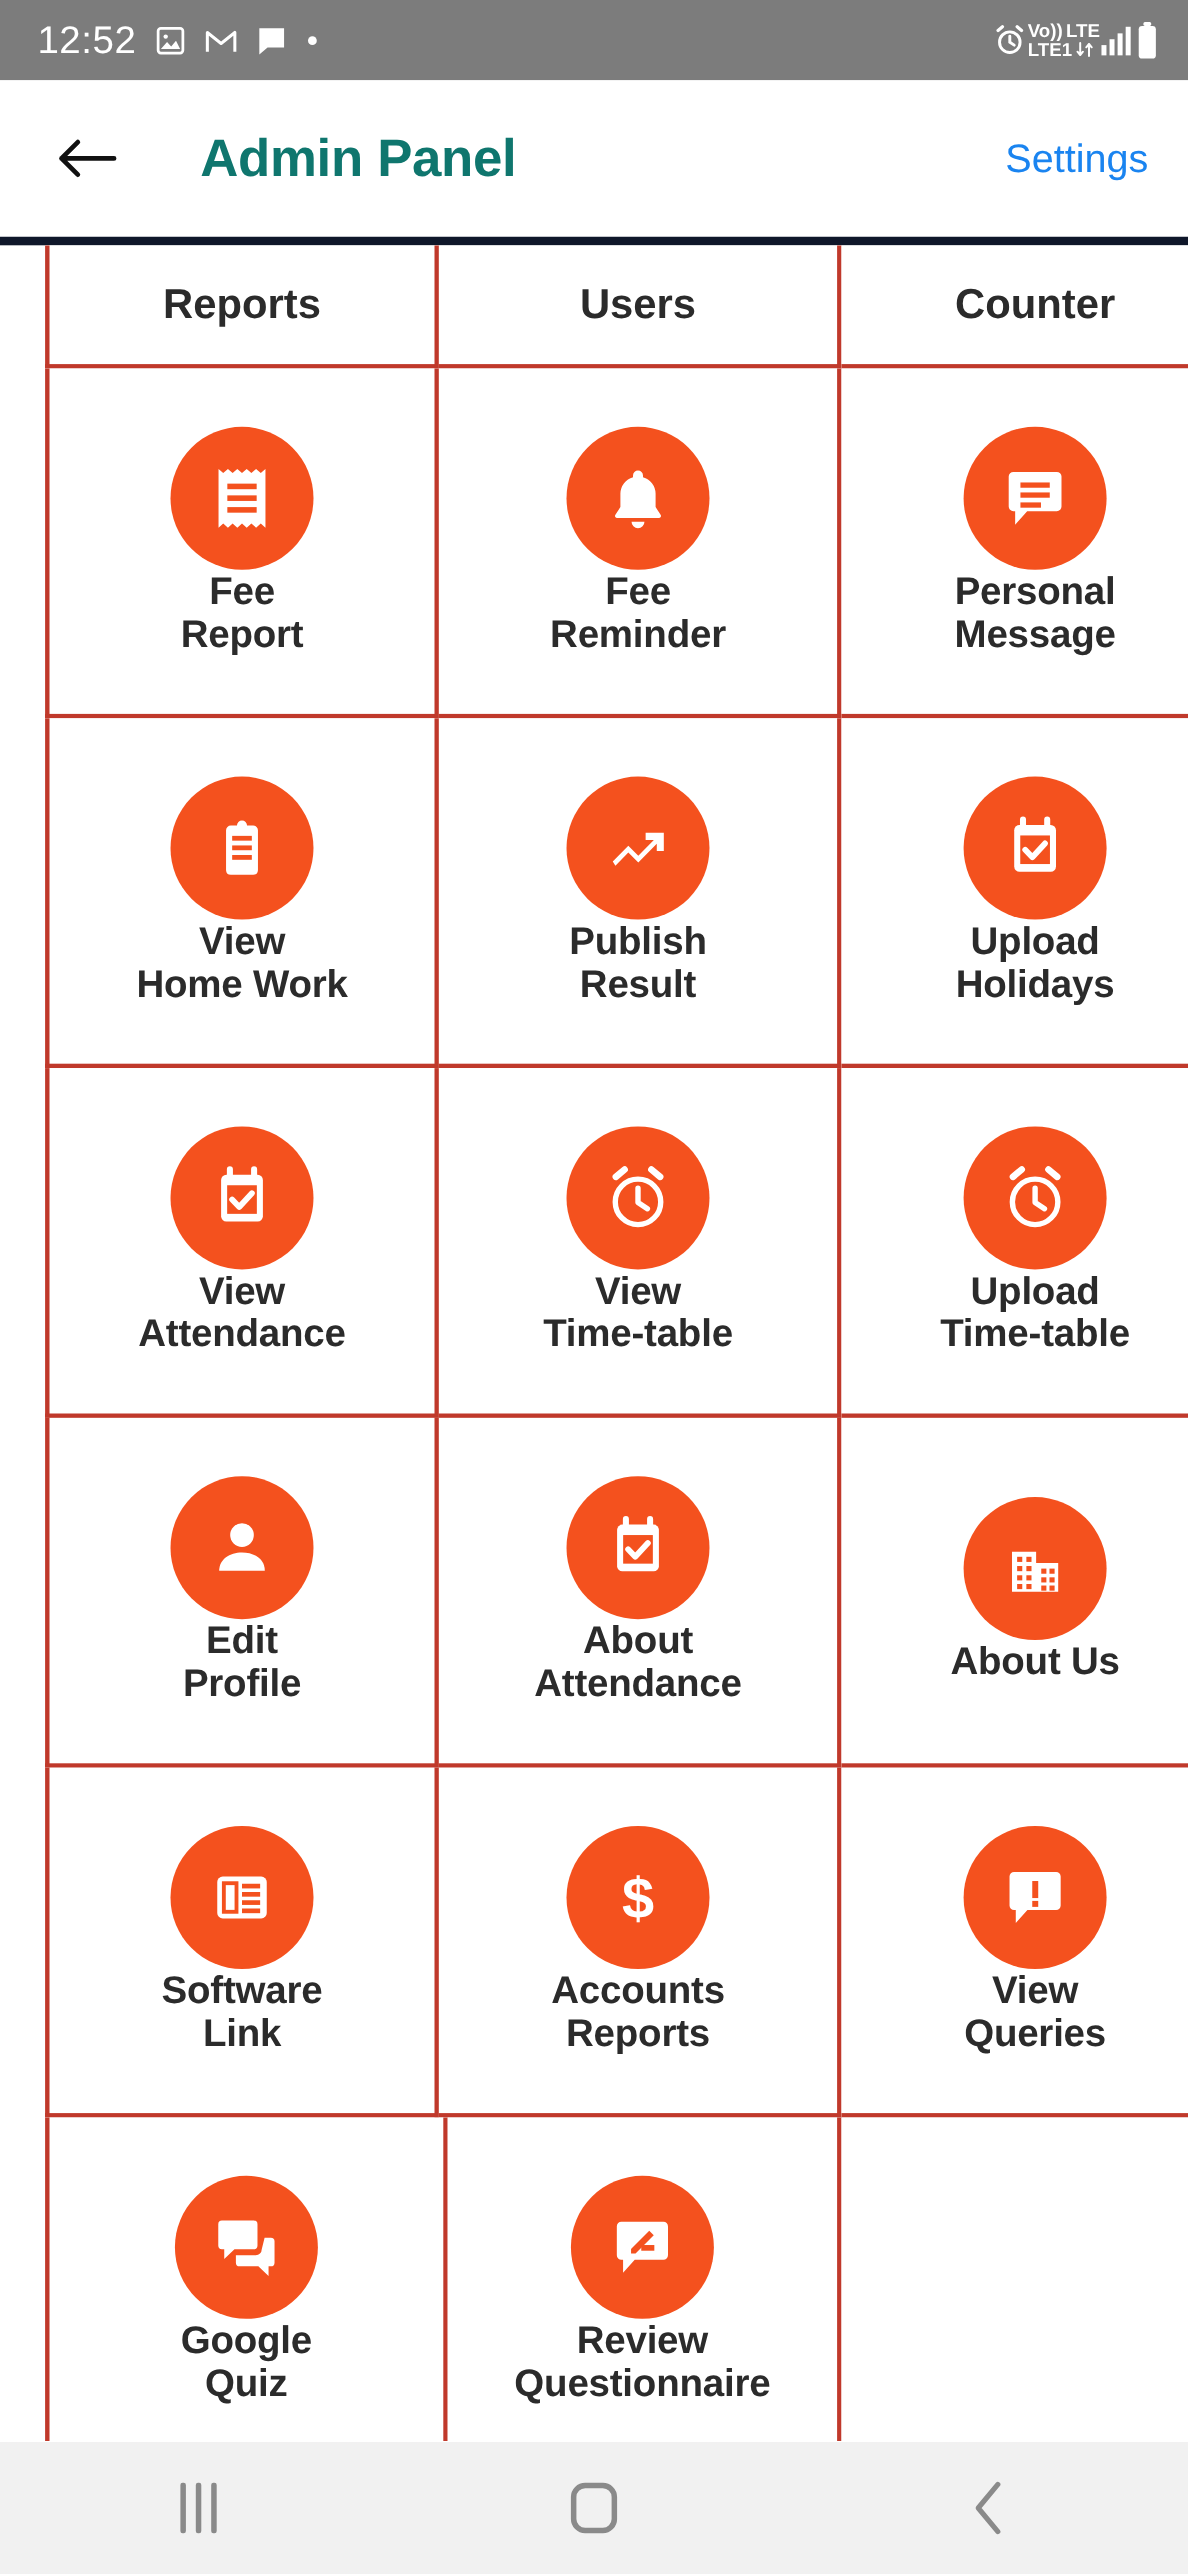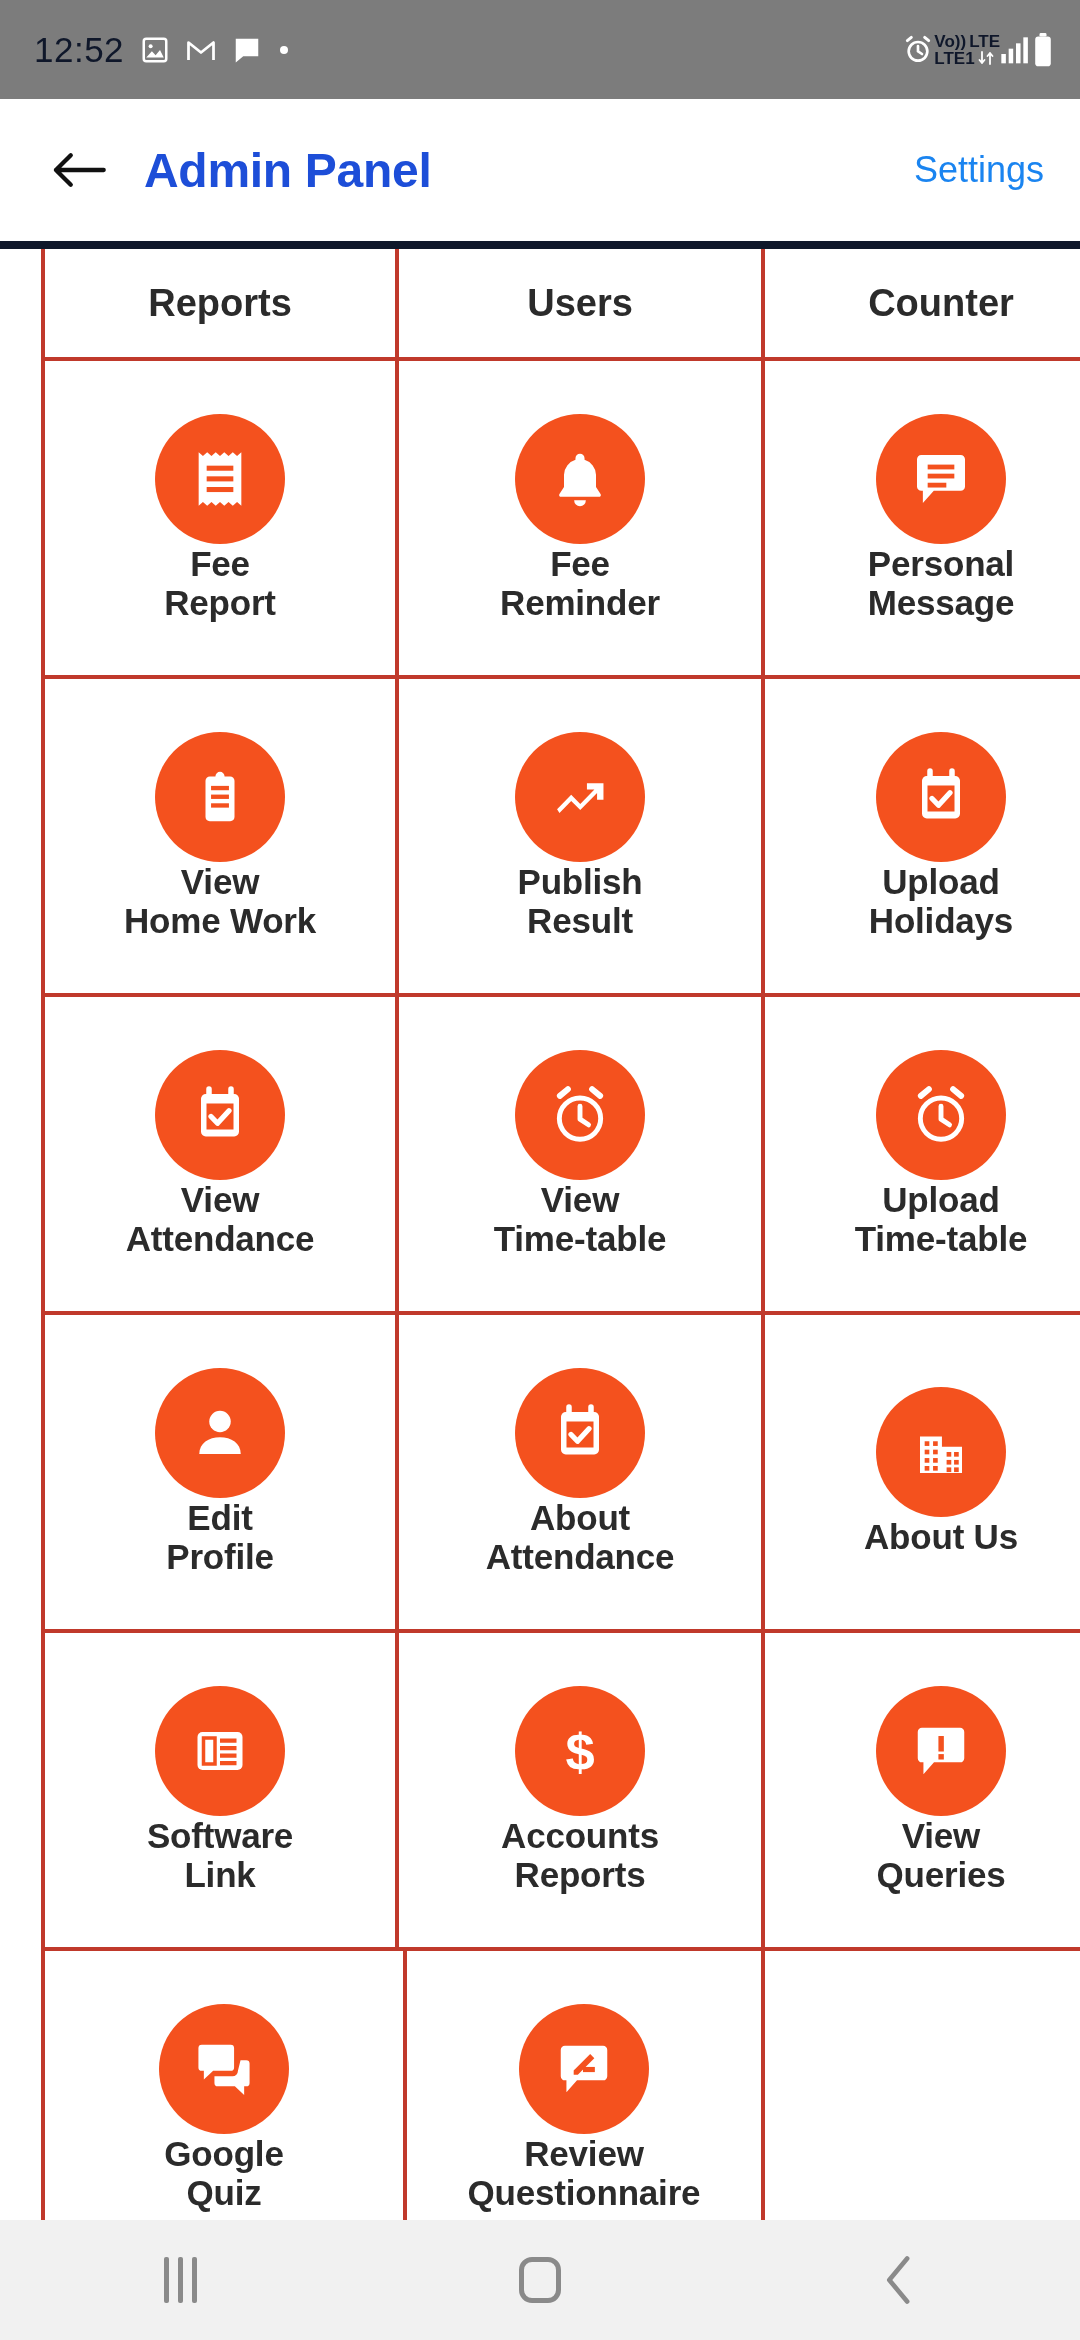--- a/index.html
+++ b/index.html
@@ -6,25 +6,25 @@
   html,body { width:1080px; height:2340px; }
   body {
     font-family:"Liberation Sans", sans-serif;
     background:#ffffff;
     overflow:hidden;
     position:relative;
   }
 
   
   #status-bar {
-    height:99px; width:1080px;
+    height:73px; width:1080px;
     background:#7c7c7c;
     display:flex; align-items:center;
     padding:0 26px 0 34px;
-    color:#0f172a;
+    color:#ffffff;
     text-align:center;
   }
   .sb-left { display:flex; align-items:center; gap:16px; flex:1; }
   .sb-time { font-size:35px; font-weight:400; letter-spacing:0.5px; line-height:1; }
   .sb-right { display:flex; align-items:center; }
   .sb-icon { display:flex; align-items:center; justify-content:center; }
   .volte-block { display:flex; flex-direction:column; line-height:1.0; font-size:17px; font-weight:700; }
   .volte-row { display:flex; align-items:center; gap:3px; }
 
   
@@ -34,22 +34,22 @@
     display:flex; align-items:center;
     padding:0 26px 0 46px;
     position:relative;
   }
   #back-button {
     width:66px; height:66px;
     display:flex; align-items:center; justify-content:center;
     cursor:pointer;
   }
   #app-title {
-    font-size:48px; font-weight:700; color:#1d4ed8;
-    margin-left:32px; letter-spacing:-0.3px;text-align:center;
+    font-size:48px; font-weight:700; color:#0f766e;
+    margin-left:70px; letter-spacing:-0.3px;text-align:center;
   }
   #settings-link {
     margin-left:auto; font-size:36px; color:#1a84f0;
     font-weight:400; cursor:pointer; padding-right:10px;
   }
 
   
   #panel-grid {
     width:1080px;
     height:2004px;

